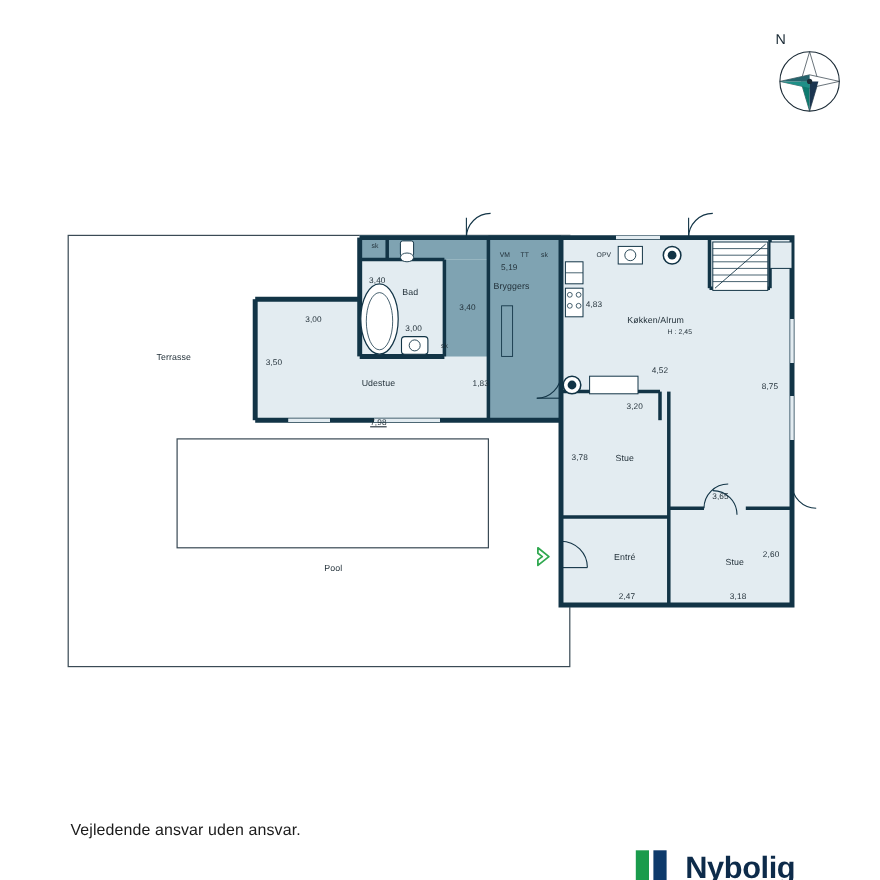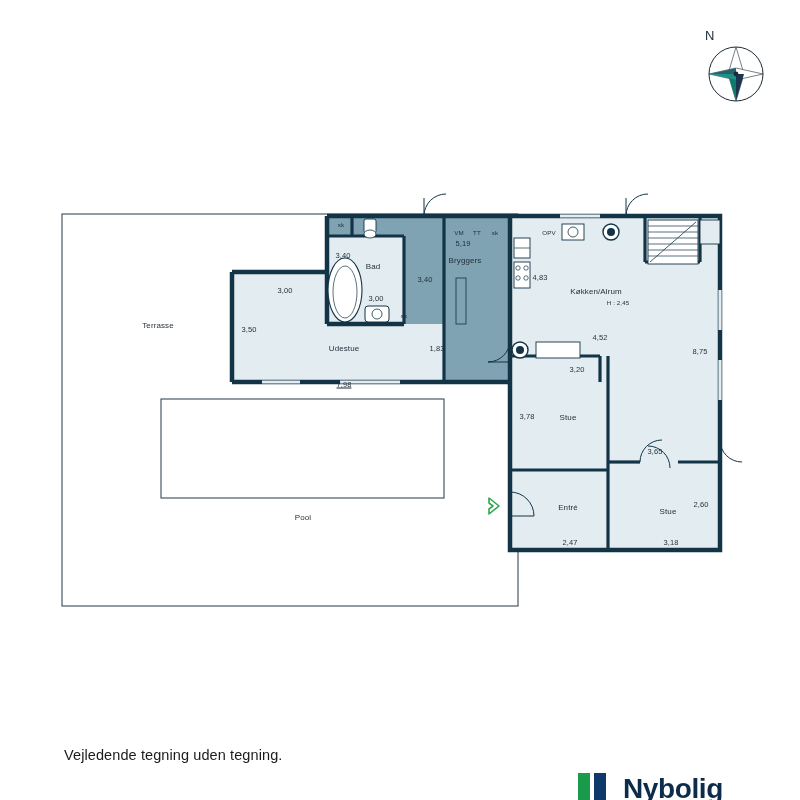--- a/index.html
+++ b/index.html
@@ -221,21 +221,21 @@
 <div class="lbl c" style="left:577px;top:369px;">3,20</div>
 <div class="lbl c" style="left:344px;top:384px;text-decoration:underline;">7,98</div>
 <div class="lbl c" style="left:527px;top:416px;">3,78</div>
 <div class="lbl c" style="left:655px;top:451px;">3,65</div>
 <div class="lbl c" style="left:701px;top:504px;">2,60</div>
 <div class="lbl c" style="left:570px;top:542px;">2,47</div>
 <div class="lbl c" style="left:671px;top:542px;">3,18</div>
 
 <div class="compass-n">N</div>
 
-<div class="footer-note">Vejledende tegning uden tegning.</div>
+<div class="footer-note">Vejledende ansvar uden ansvar.</div>
 
 <div class="brand">
   <span class="brand-mark">
     <i class="g"></i>
       <i class="w"></i>
       <i class="b"></i>
   </span>
   <span class="brand-name">Nybolig</span>
 </div>
 

